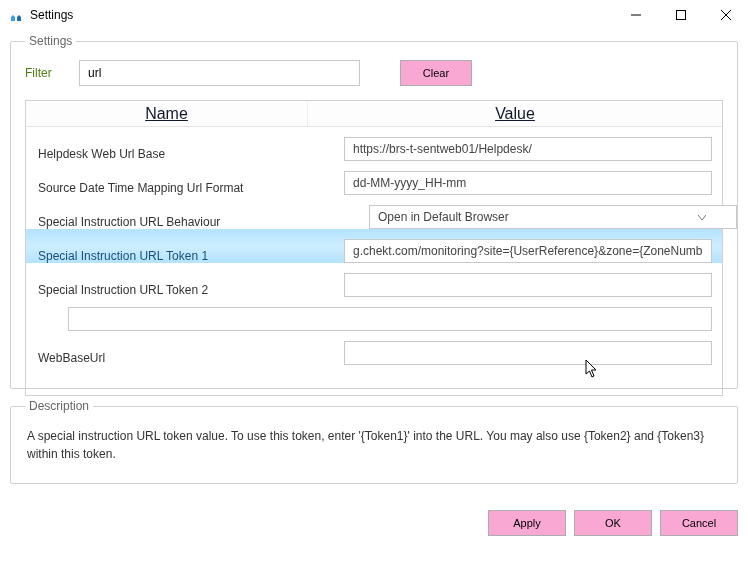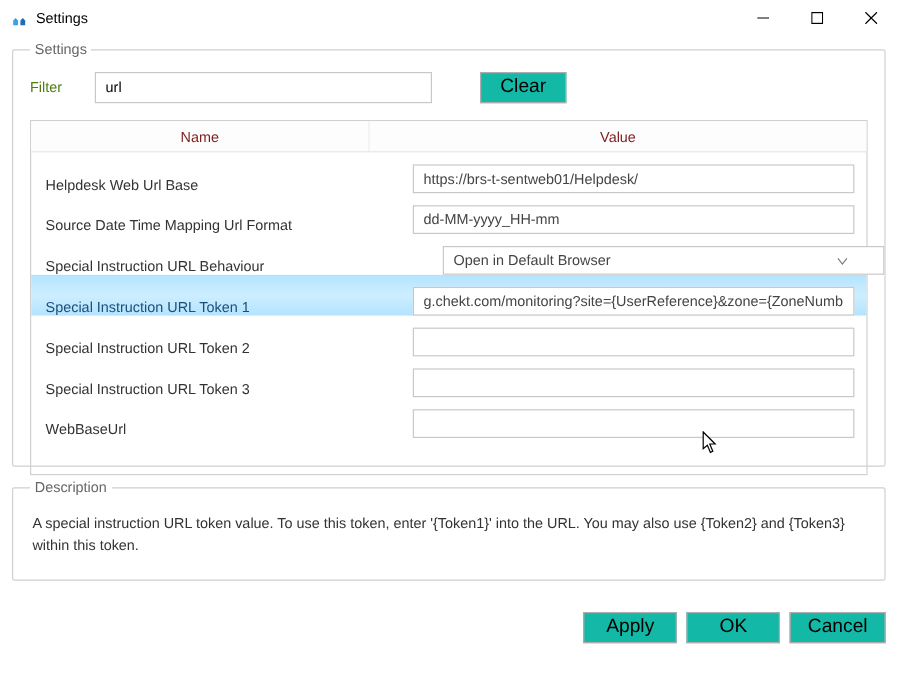--- a/index.html
+++ b/index.html
@@ -49,38 +49,39 @@
       width: 281px; height: 26px;
       border: 1px solid #c8c8c8;
       padding: 2px 8px;
       font-family: inherit; font-size: 12px;
     }
     .btn {
       height: 26px;
       min-width: 72px;
       padding: 0 14px;
       border: 1px solid #adadad;
-      background: #14b8a6;
+      background: #f9a8d4;
       font-family: inherit;
-      font-size: 16px;
+      font-size: 11px;
       cursor: pointer;
     }
     .table-wrap {
       border: 1px solid #d0d0d0;
     }
     .thead {
       display: flex;
       height: 26px;
       border-bottom: 1px solid #e5e5e5;
       background: #fdfdfd;
     }
     .th {
       display: flex; align-items: center; justify-content: center;
-      font-size: 12px; color: #7f1d1d;
+      font-size: 16px; color: #0f172a;
       border-right: 1px solid #eee;
+      text-decoration: underline;
     }
     .th.name { width: 282px; }
     .th.value { flex: 1; border-right: none; }
     .tbody { padding-bottom: 30px; }
     .row {
       display: flex;
       align-items: flex-end;
       height: 34px;
       padding: 0 6px;
     }
@@ -207,21 +208,20 @@
           </div>
           <div class="row selected">
             <div class="cell-name">Special Instruction URL Token 1</div>
             <div class="cell-value"><input type="text" class="val-input" value="g.chekt.com/monitoring?site={UserReference}&amp;zone={ZoneNumb" style=""></div>
           </div>
           <div class="row">
             <div class="cell-name">Special Instruction URL Token 2</div>
             <div class="cell-value"><input type="text" class="val-input" style=""></div>
           </div>
           <div class="row">
-            <div class="cell-name">Special Instruction URL Token 3</div>
             <div class="cell-value"><input type="text" class="val-input" style=""></div>
           </div>
           <div class="row">
             <div class="cell-name">WebBaseUrl</div>
             <div class="cell-value"><input type="text" class="val-input" style=""></div>
           </div>
         </div>
     </div>
 
   </fieldset>

